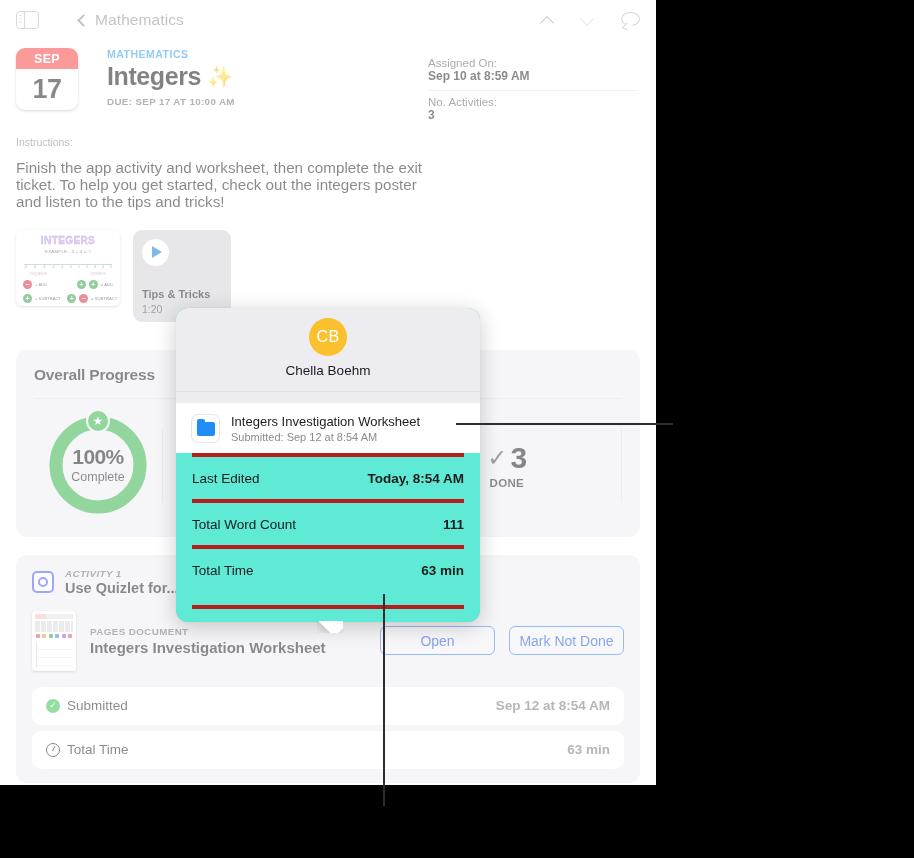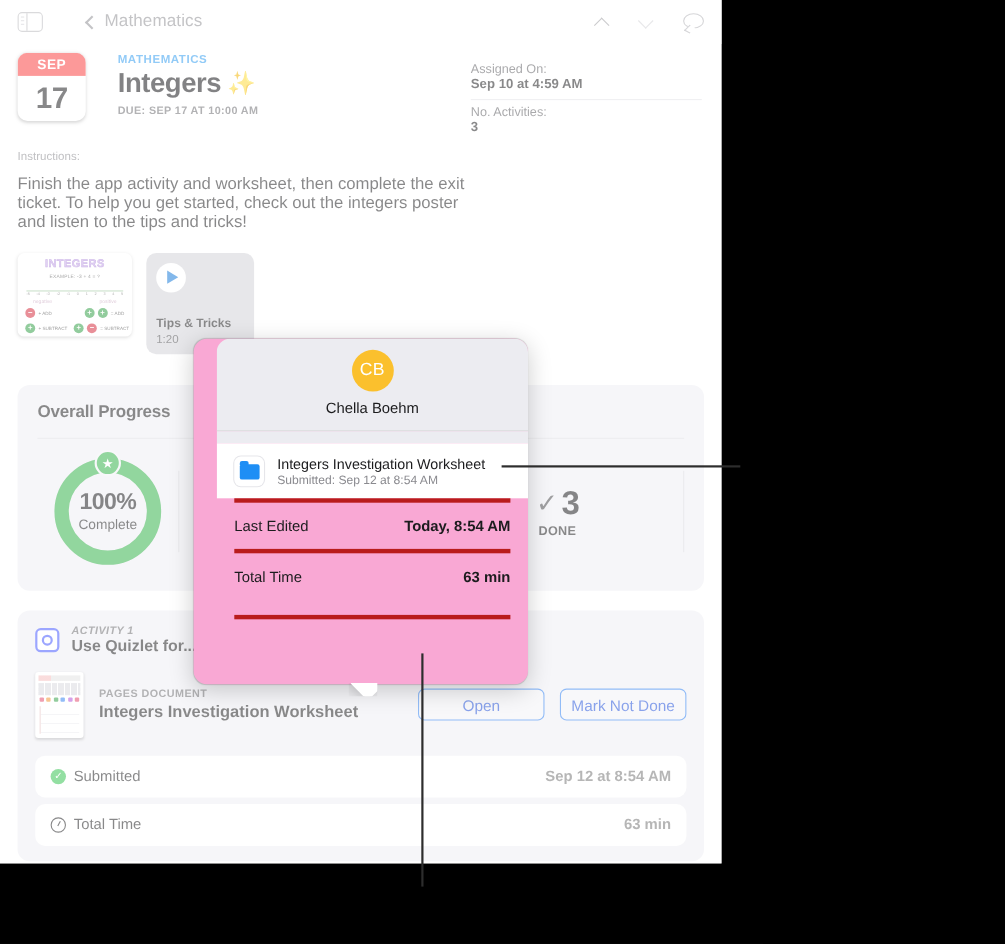--- a/index.html
+++ b/index.html
@@ -315,24 +315,23 @@
   .status-text { font-size: 13.5px; color: #1c1c1e; }
   .status-value { font-size: 13.5px; font-weight: bold; color: #737373; }
 
   
   .dim {
     position: absolute; inset: 0; background: rgba(255,255,255,0.48);
     pointer-events: none;
   }
   .popover {
     position: absolute; left: 176px; top: 308px; width: 304px; height: 314px;
-    background: #f9a8d4; border-radius: 12px;
+    background: #5eead4; border-radius: 12px;
     box-shadow: 0 5px 22px rgba(0,0,0,.20), 0 0 1px rgba(0,0,0,.18);
     overflow: visible;
-    padding-left: 21px;
   }
   .pop-inner { overflow: hidden; border-radius: 12px; height: 100%; }
   .pop-head {
     background: #ececf1; padding: 10px 0 13px 0; text-align: center;
     border-bottom: 1px solid #dededf;
   }
   .avatar {
     width: 38px; height: 38px; border-radius: 50%; background: #fbc02d;
     color: #fff; font-size: 16px; display: flex; align-items: center;
     justify-content: center; margin: 0 auto; letter-spacing: .3px;
@@ -413,21 +412,21 @@
         <div class="hdr-course">MATHEMATICS</div>
         <div class="hdr-title">
           <span>Integers</span>
           <span class="sparkle">✨</span>
         </div>
         <div class="hdr-due">DUE: SEP 17 AT 10:00 AM</div>
       </div>
       <div class="hdr-meta">
         <div class="meta-row">
           <span class="meta-k">Assigned On:</span>
-          <span class="meta-v">Sep 10 at 4:59 AM</span>
+          <span class="meta-v">Sep 10 at 8:59 AM</span>
         </div>
         <div class="meta-row">
           <span class="meta-k">No. Activities:</span>
           <span class="meta-v">3</span>
         </div>
       </div>
     </div>
 
     <div class="instructions">
       <div class="instr-label">Instructions:</div>
@@ -588,20 +587,24 @@
         <div>
           <div class="pop-file-name">Integers Investigation Worksheet</div>
           <div class="pop-file-sub">Submitted: Sep 12 at 8:54 AM</div>
         </div>
       </div>
       <div class="pop-row">
         <span class="pop-k">Last Edited</span>
         <span class="pop-v">Today, 8:54 AM</span>
       </div>
       <div class="pop-row">
+        <span class="pop-k">Total Word Count</span>
+        <span class="pop-v">111</span>
+      </div>
+      <div class="pop-row">
         <span class="pop-k">Total Time</span>
         <span class="pop-v">63 min</span>
       </div>
       <div class="pop-row" style="padding:0;margin-top:14px"></div>
     </div>
     <div class="pop-tail">
         <i></i>
       </div>
   </div>
 

